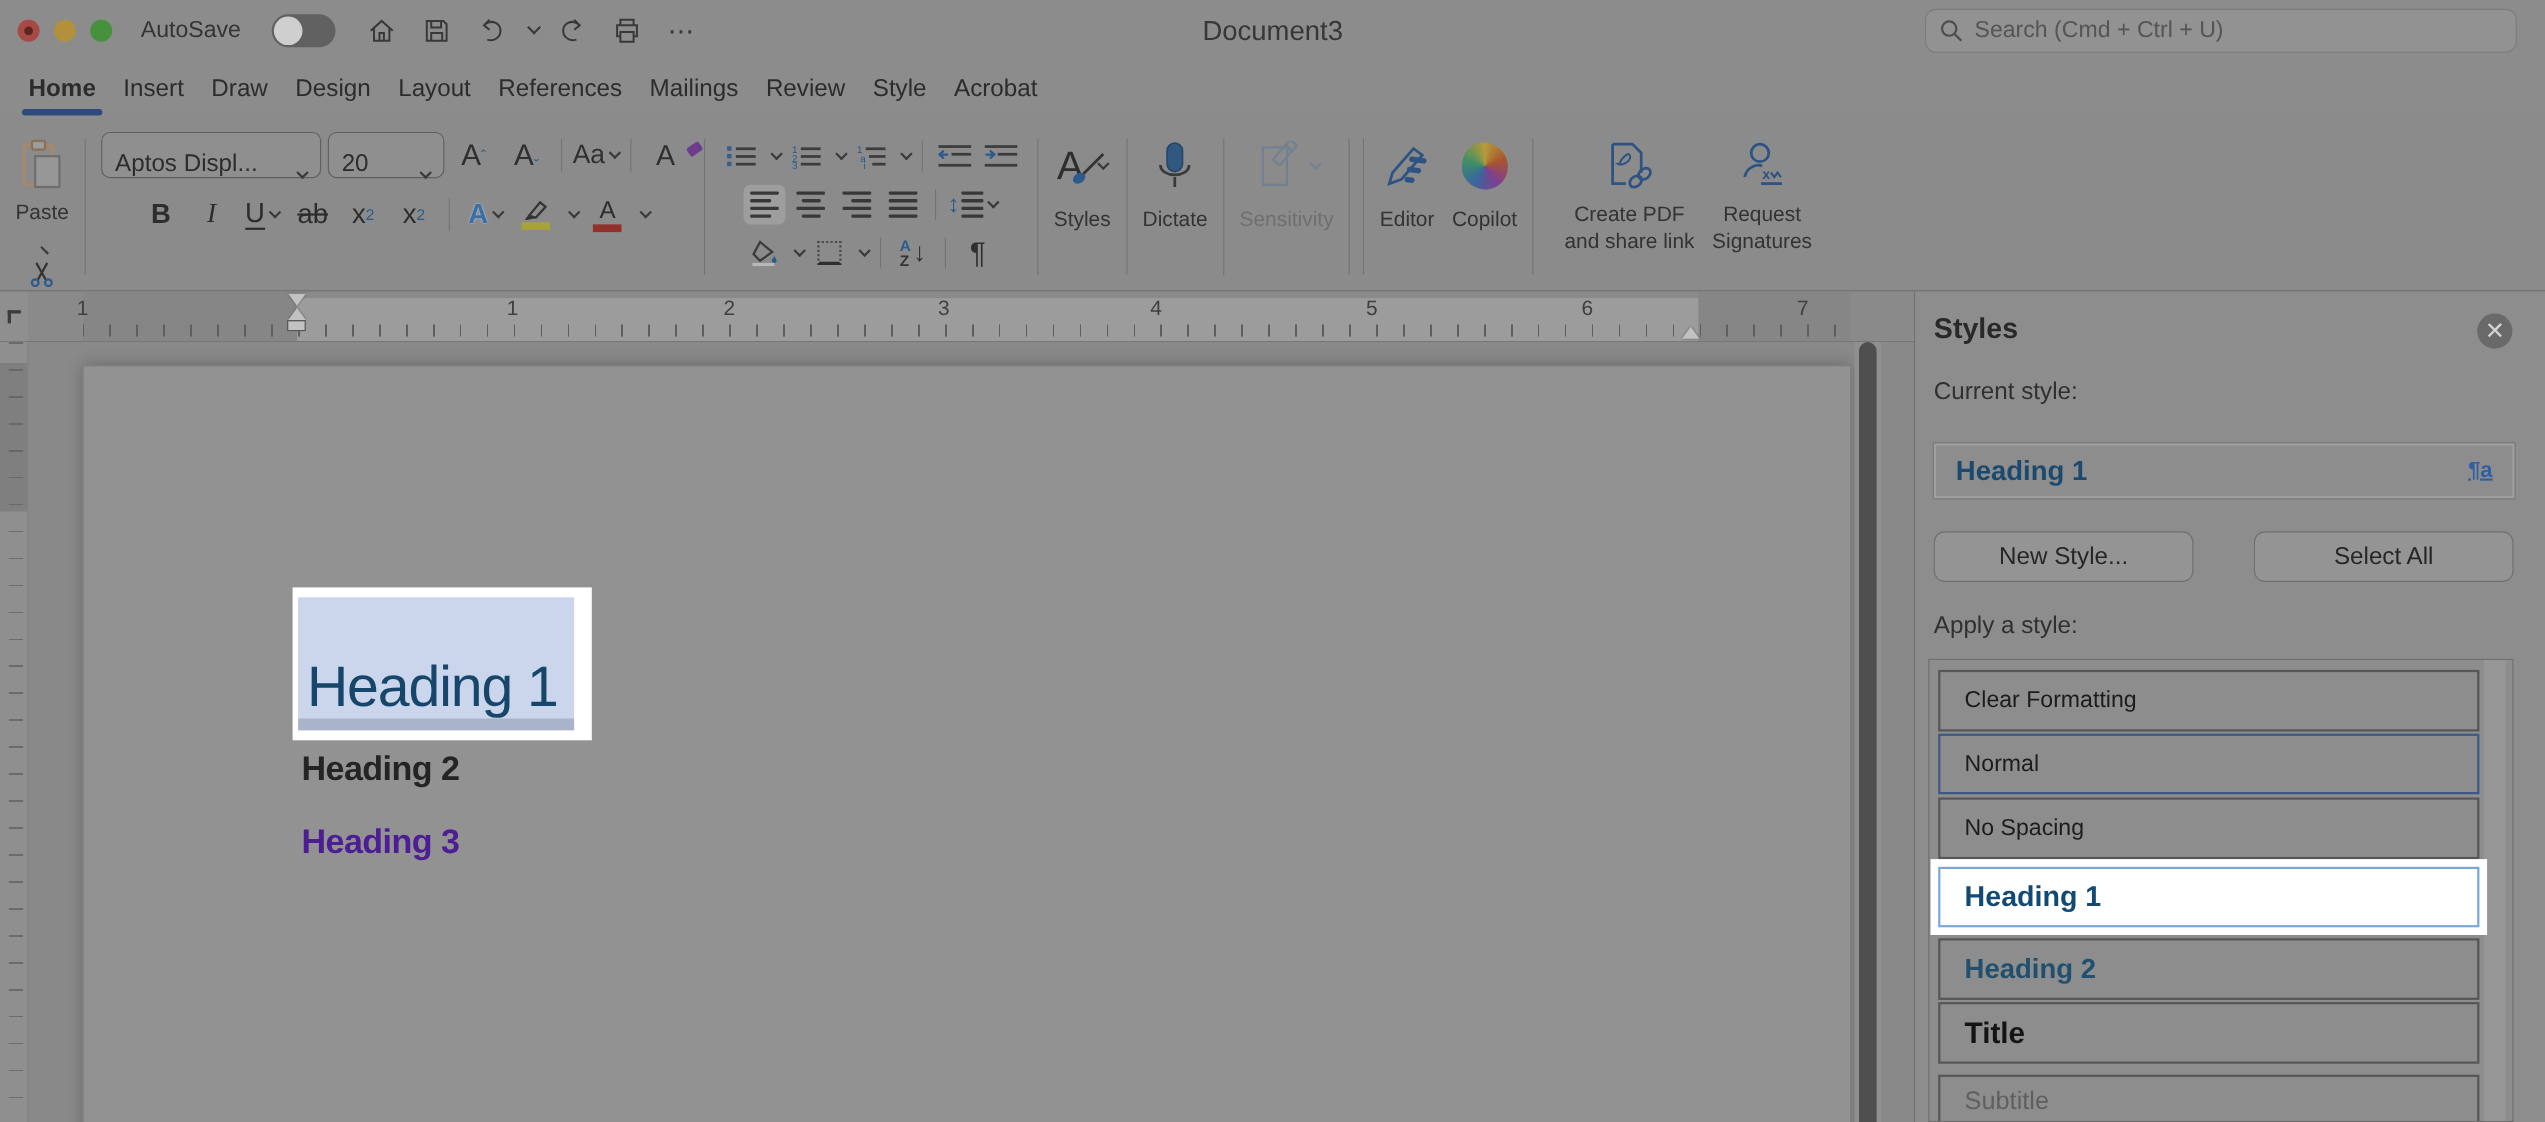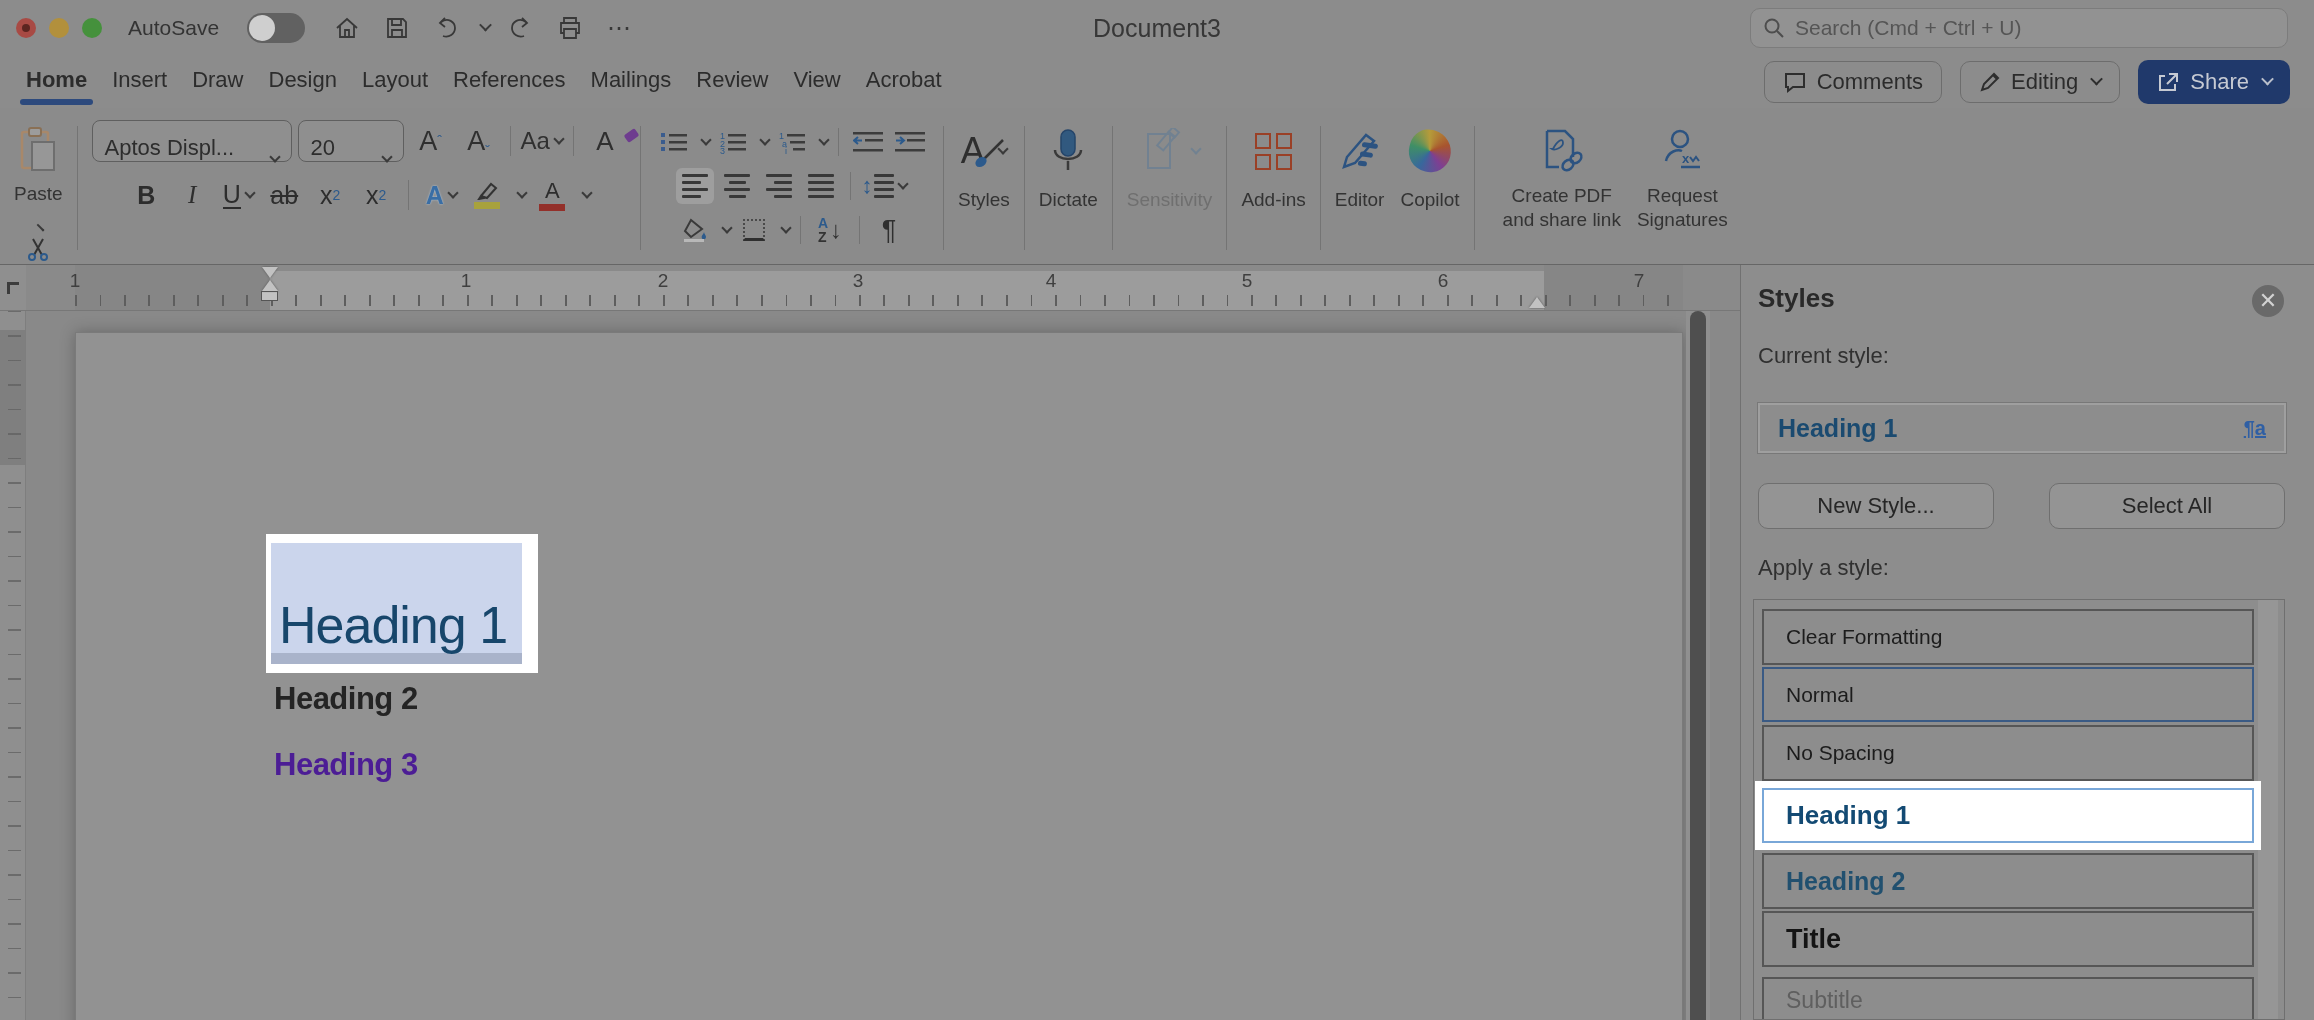--- a/index.html
+++ b/index.html
@@ -214,45 +214,22 @@
   <div class="tabbar">
     <div class="tabs">
       <span class="tab active">Home</span>
       <span class="tab">Insert</span>
       <span class="tab">Draw</span>
       <span class="tab">Design</span>
       <span class="tab">Layout</span>
       <span class="tab">References</span>
       <span class="tab">Mailings</span>
       <span class="tab">Review</span>
-      <span class="tab">View</span>
+      <span class="tab">Style</span>
       <span class="tab">Acrobat</span>
-    </div>
-    <div class="tabbar-right">
-      <span class="pill">
-        <svg width="24" height="24" viewBox="0 0 24 24">
-            <path d="M3 4 H21 V17 H10 L5 21 V17 H3 Z"></path>
-          </svg>
-        <span>Comments</span>
-      </span>
-      <span class="pill">
-        <svg width="22" height="22" viewBox="0 0 22 22">
-            <path d="M3 19 L5 13 L15 3 L19 7 L9 17 Z M14 4 L18 8"></path>
-          </svg>
-        <span>Editing</span>
-        <span class="chev"></span>
-      </span>
-      <span class="share-btn">
-        <svg width="24" height="24" viewBox="0 0 24 24">
-            <path d="M9 6 H4 V20 H19 V14"></path>
-            <path d="M13 4 L21 4 L21 12 M21 4 L11 14"></path>
-          </svg>
-        <span>Share</span>
-        <span class="chev"></span>
-      </span>
     </div>
   </div>
 
   <div class="ribbon">
 
     <div class="rgroup clipboard">
       <div class="paste-col">
         <svg width="44" height="50" viewBox="0 0 44 50">
           <rect x="6" y="6" width="26" height="36" rx="2" fill="none" stroke="#a8886a" stroke-width="2.5"></rect>
           <rect x="13" y="2" width="12" height="8" rx="2" fill="#9c9c9c" stroke="#8a7055" stroke-width="2"></rect>
@@ -528,31 +505,20 @@
           <rect x="22" y="4" width="8" height="18" transform="rotate(40 26 13)"></rect>
           <rect x="30" y="1" width="8" height="7" transform="rotate(40 34 4)"></rect>
         </svg>
         <span class="small-chev" style="border-color:#5d7a96; margin-left:8px;"></span>
       </div>
       <span class="rib-label dim">Sensitivity</span>
     </div>
 
     <div class="rib-div"></div>
 
-    <div class="rgroup">
-      <div class="bigicon">
-        <span class="addins-ic">
-            <i></i>
-            <i></i>
-            <i></i>
-            <i></i>
-          </span>
-      </div>
-      <span class="rib-label">Add-ins</span>
-    </div>
 
     <div class="rib-div"></div>
 
     <div class="rgroup">
       <div class="bigicon">
         <svg width="44" height="44" viewBox="0 0 44 44">
           <path d="M6 38 L9 28 L28 6 L36 12 L17 34 Z" fill="none" stroke="#2c5381" stroke-width="2.5"></path>
           <rect x="24" y="14" width="16" height="5" rx="2.5" transform="rotate(8 32 16)" fill="#2c5381"></rect>
           <rect x="22" y="23" width="13" height="5" rx="2.5" transform="rotate(8 28 25)" fill="#2c5381"></rect>
           <rect x="20" y="32" width="9" height="5" rx="2.5" transform="rotate(8 24 34)" fill="#2c5381"></rect>

